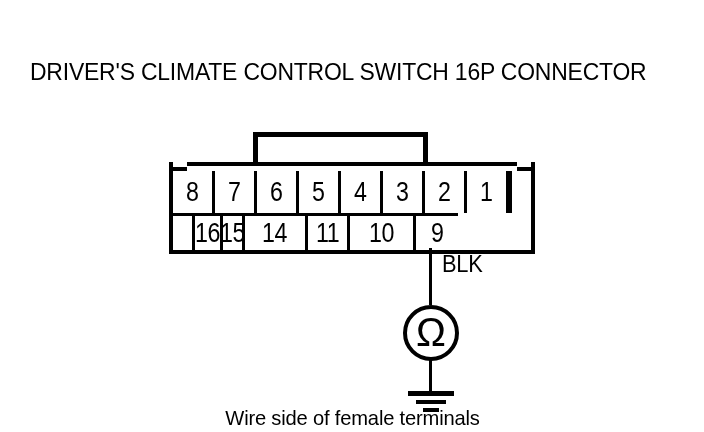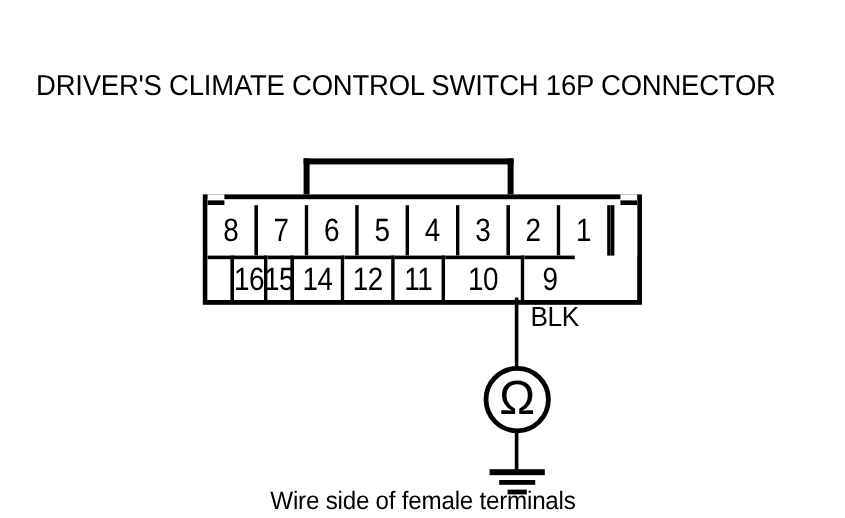--- a/index.html
+++ b/index.html
@@ -291,25 +291,22 @@
       <div class="pin-row" id="pin-row-bottom">
         <div class="pin-cell blank" style="width:22px;border-right:3px solid #000">
             <span class="pin-label"></span>
           </div>
         <div class="pin-cell" style="width:28px">
             <span class="pin-label">16</span>
           </div>
         <div class="pin-cell" style="width:22px">
             <span class="pin-label">15</span>
           </div>
-        <div class="pin-cell" style="width:42px">
+        <div class="pin-cell" style="width:63px">
             <span class="pin-label">14</span>
-          </div>
-        <div class="pin-cell" style="width:42px">
-            <span class="pin-label">12</span>
           </div>
         <div class="pin-cell" style="width:42px">
             <span class="pin-label">11</span>
           </div>
         <div class="pin-cell" style="width:66px">
             <span class="pin-label">10</span>
           </div>
         <div class="pin-cell" style="width:42px">
             <span class="pin-label">9</span>
           </div>

